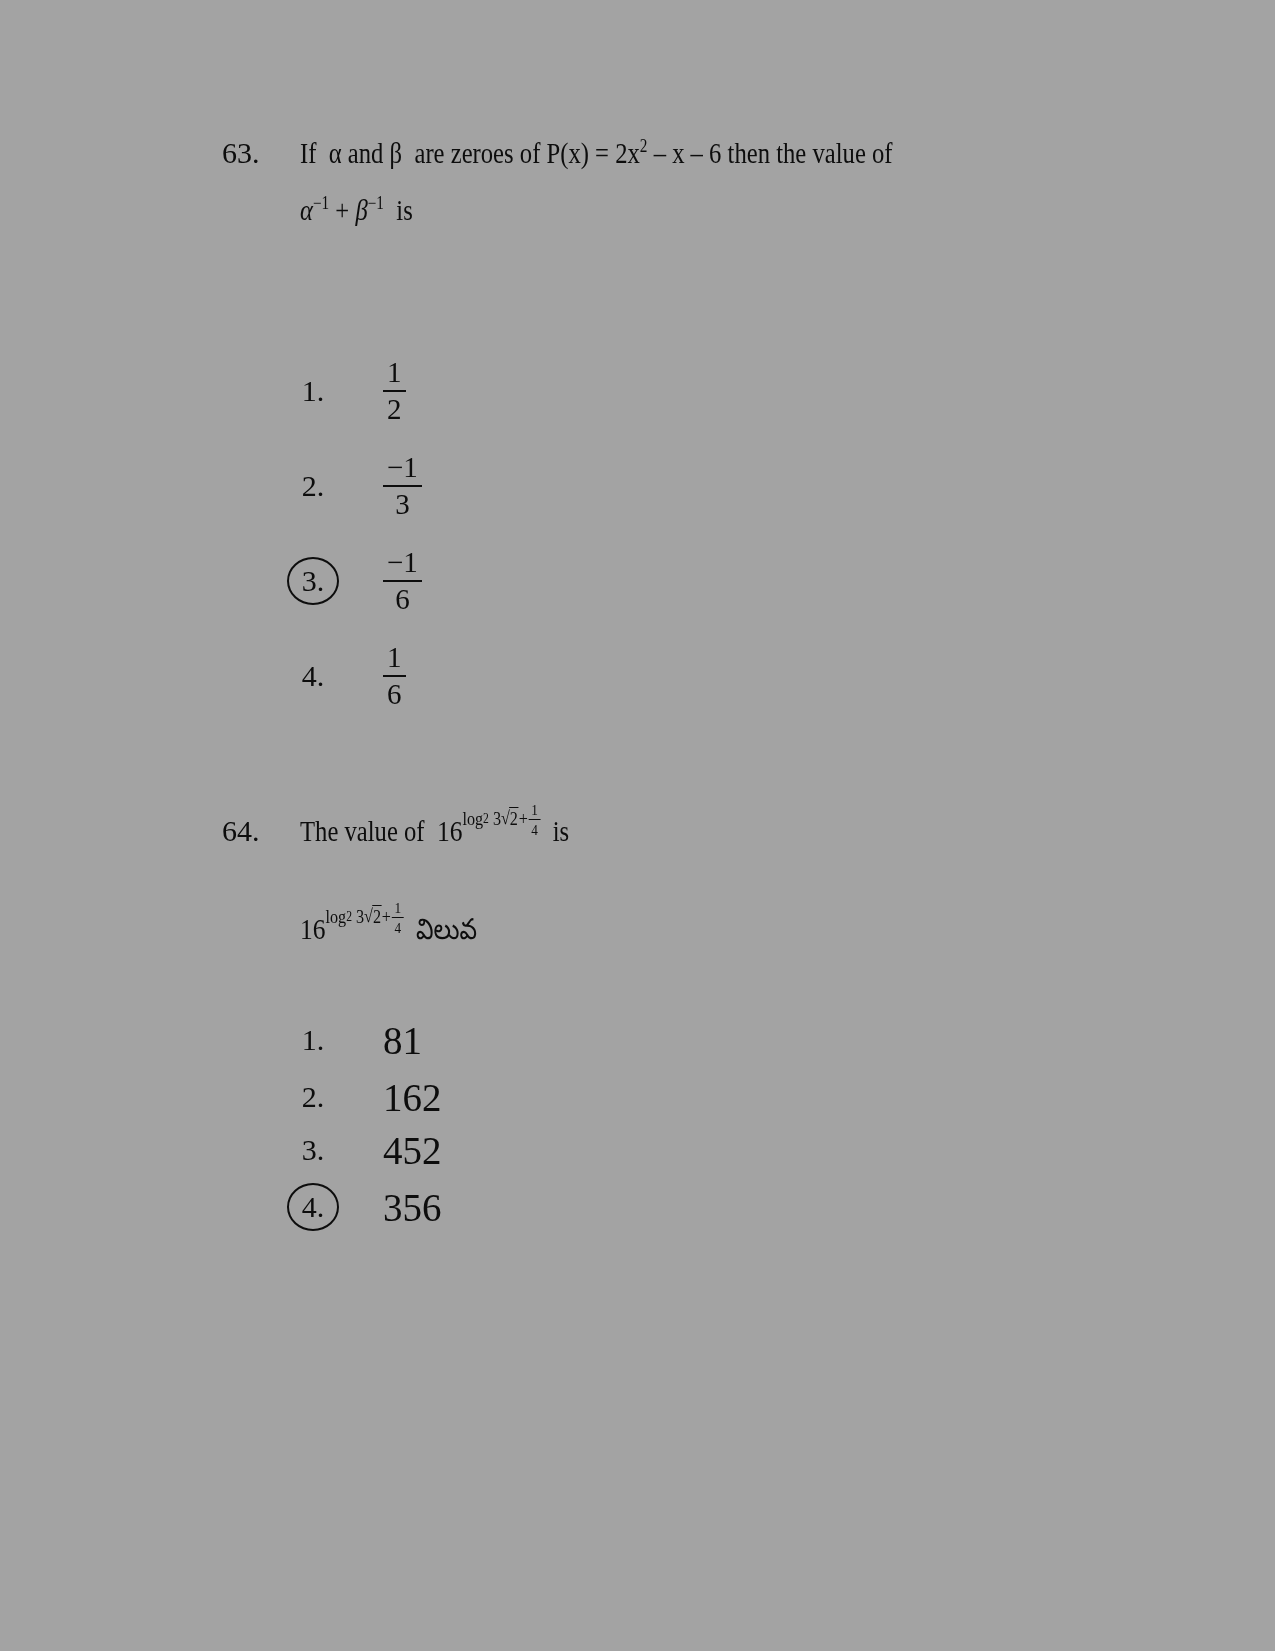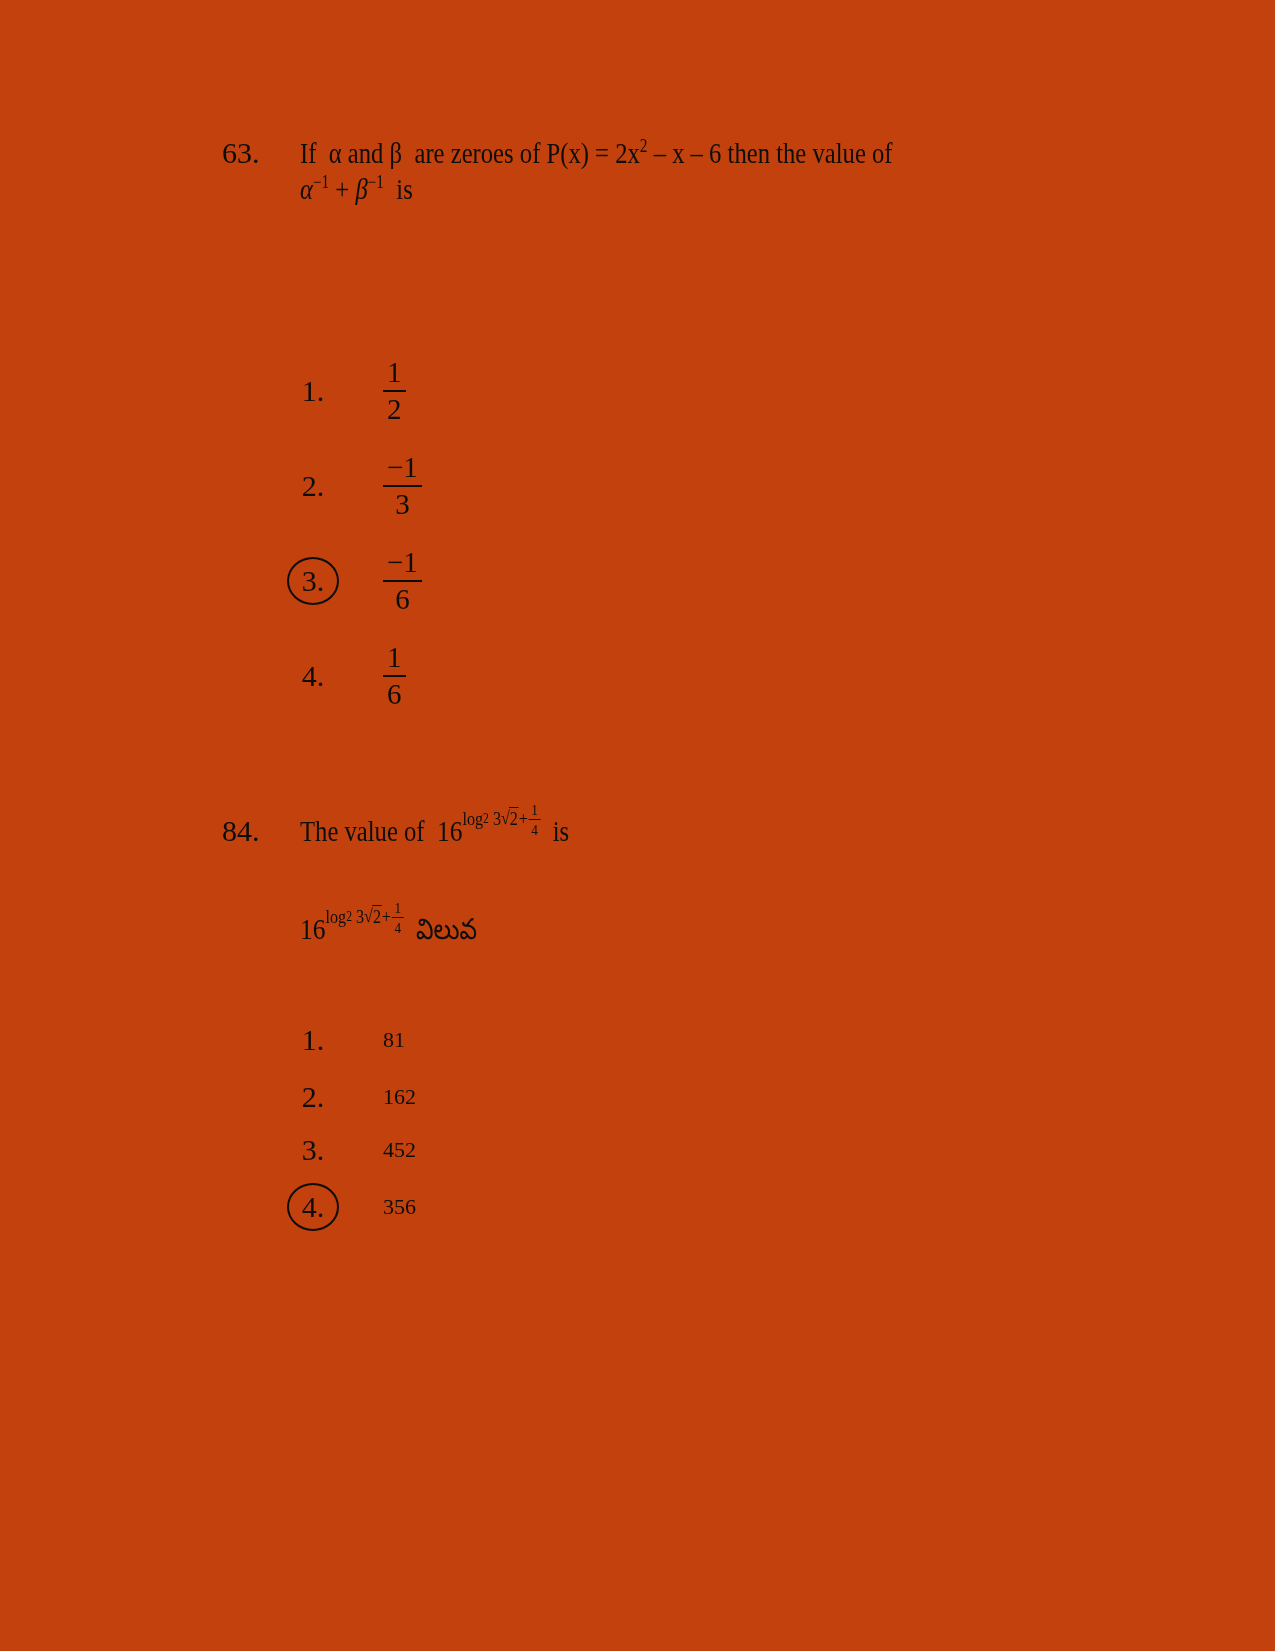--- a/index.html
+++ b/index.html
@@ -5,21 +5,21 @@
   * { margin: 0; padding: 0; box-sizing: border-box; }
   html, body { background: #ffffff; }
   body {
     width: 1275px; height: 1651px;
     font-family: "Liberation Serif", "DejaVu Serif", serif;
     color: #0d0d0d;
   }
   .page {
     position: relative;
     width: 1275px; height: 1651px;
-    background: #c2410c;
+    background: #a3a3a3;
     overflow: hidden;
   }
   
   .qrow {
     position: absolute;
     left: 222px;
     display: flex;
     align-items: baseline;
   }
   .qnum {
@@ -59,21 +59,21 @@
   }
   .badge.circled { border-color: #0d0d0d; }
   .frac {
     display: inline-block;
     text-align: center;
     font-size: 29px;
     line-height: 1.08;
   }
   .fnum { display: block; padding: 0 4px 2px; border-bottom: 2px solid #0d0d0d; }
   .fden { display: block; padding-top: 2px; }
-  .optval { font-size: 22px; }
+  .optval { font-size: 39px; }
   
   .pow { display: inline-block; white-space: nowrap; }
   .base { font-size: 30px; }
   .exp {
     display: inline-flex;
     align-items: center;
     font-size: 19px;
     vertical-align: 16px;
     white-space: pre;
   }
@@ -101,21 +101,21 @@
 </head>
 <body>
 
 <div class="page">
 
   <div class="qrow" style="top:136px">
     <div class="qnum">63.</div>
     <div class="tline"><span>If  α and β  are zeroes of P(x) = 2x</span><span class="sup">2</span><span> – x – 6 then the value of</span></div>
   </div>
 
-  <div class="qrow" style="top:172px; left:300px">
+  <div class="qrow" style="top:193px; left:300px">
     <div class="tline"><span class="it">α</span><span class="sup">−1</span><span> + </span><span class="it">β</span><span class="sup">−1</span><span>  is</span></div>
   </div>
 
 
   <div class="opt" style="top:357px">
     <span class="labelcell"><span class="badge">
           <span>1.</span>
         </span></span>
     <span class="frac">
         <span class="fnum">1</span>
@@ -147,21 +147,21 @@
     <span class="labelcell"><span class="badge">
           <span>4.</span>
         </span></span>
     <span class="frac">
         <span class="fnum">1</span>
         <span class="fden">6</span>
       </span>
   </div>
 
   <div class="qrow" style="top:800px">
-    <div class="qnum">84.</div>
+    <div class="qnum">64.</div>
     <div class="tline"><span>The value of  </span><span class="pow"><span class="base">16</span><span class="exp"><span>log</span><span class="logsub">2</span><span> </span><span>3</span><span class="sqrt"><span class="rsign">√</span><span class="rad">2</span></span><span>+</span><span class="sfrac"><span class="n">1</span><span class="d">4</span></span></span></span><span>  is</span></div>
   </div>
 
   <div class="qrow" style="top:898px; left:300px">
     <div class="tline"><span class="pow"><span class="base">16</span><span class="exp"><span>log</span><span class="logsub">2</span><span> </span><span>3</span><span class="sqrt"><span class="rsign">√</span><span class="rad">2</span></span><span>+</span><span class="sfrac"><span class="n">1</span><span class="d">4</span></span></span></span><span>  విలువ</span></div>
   </div>
 
   <div class="opt" style="top:1015px; height:50px">
     <span class="labelcell"><span class="badge">
           <span>1.</span>

